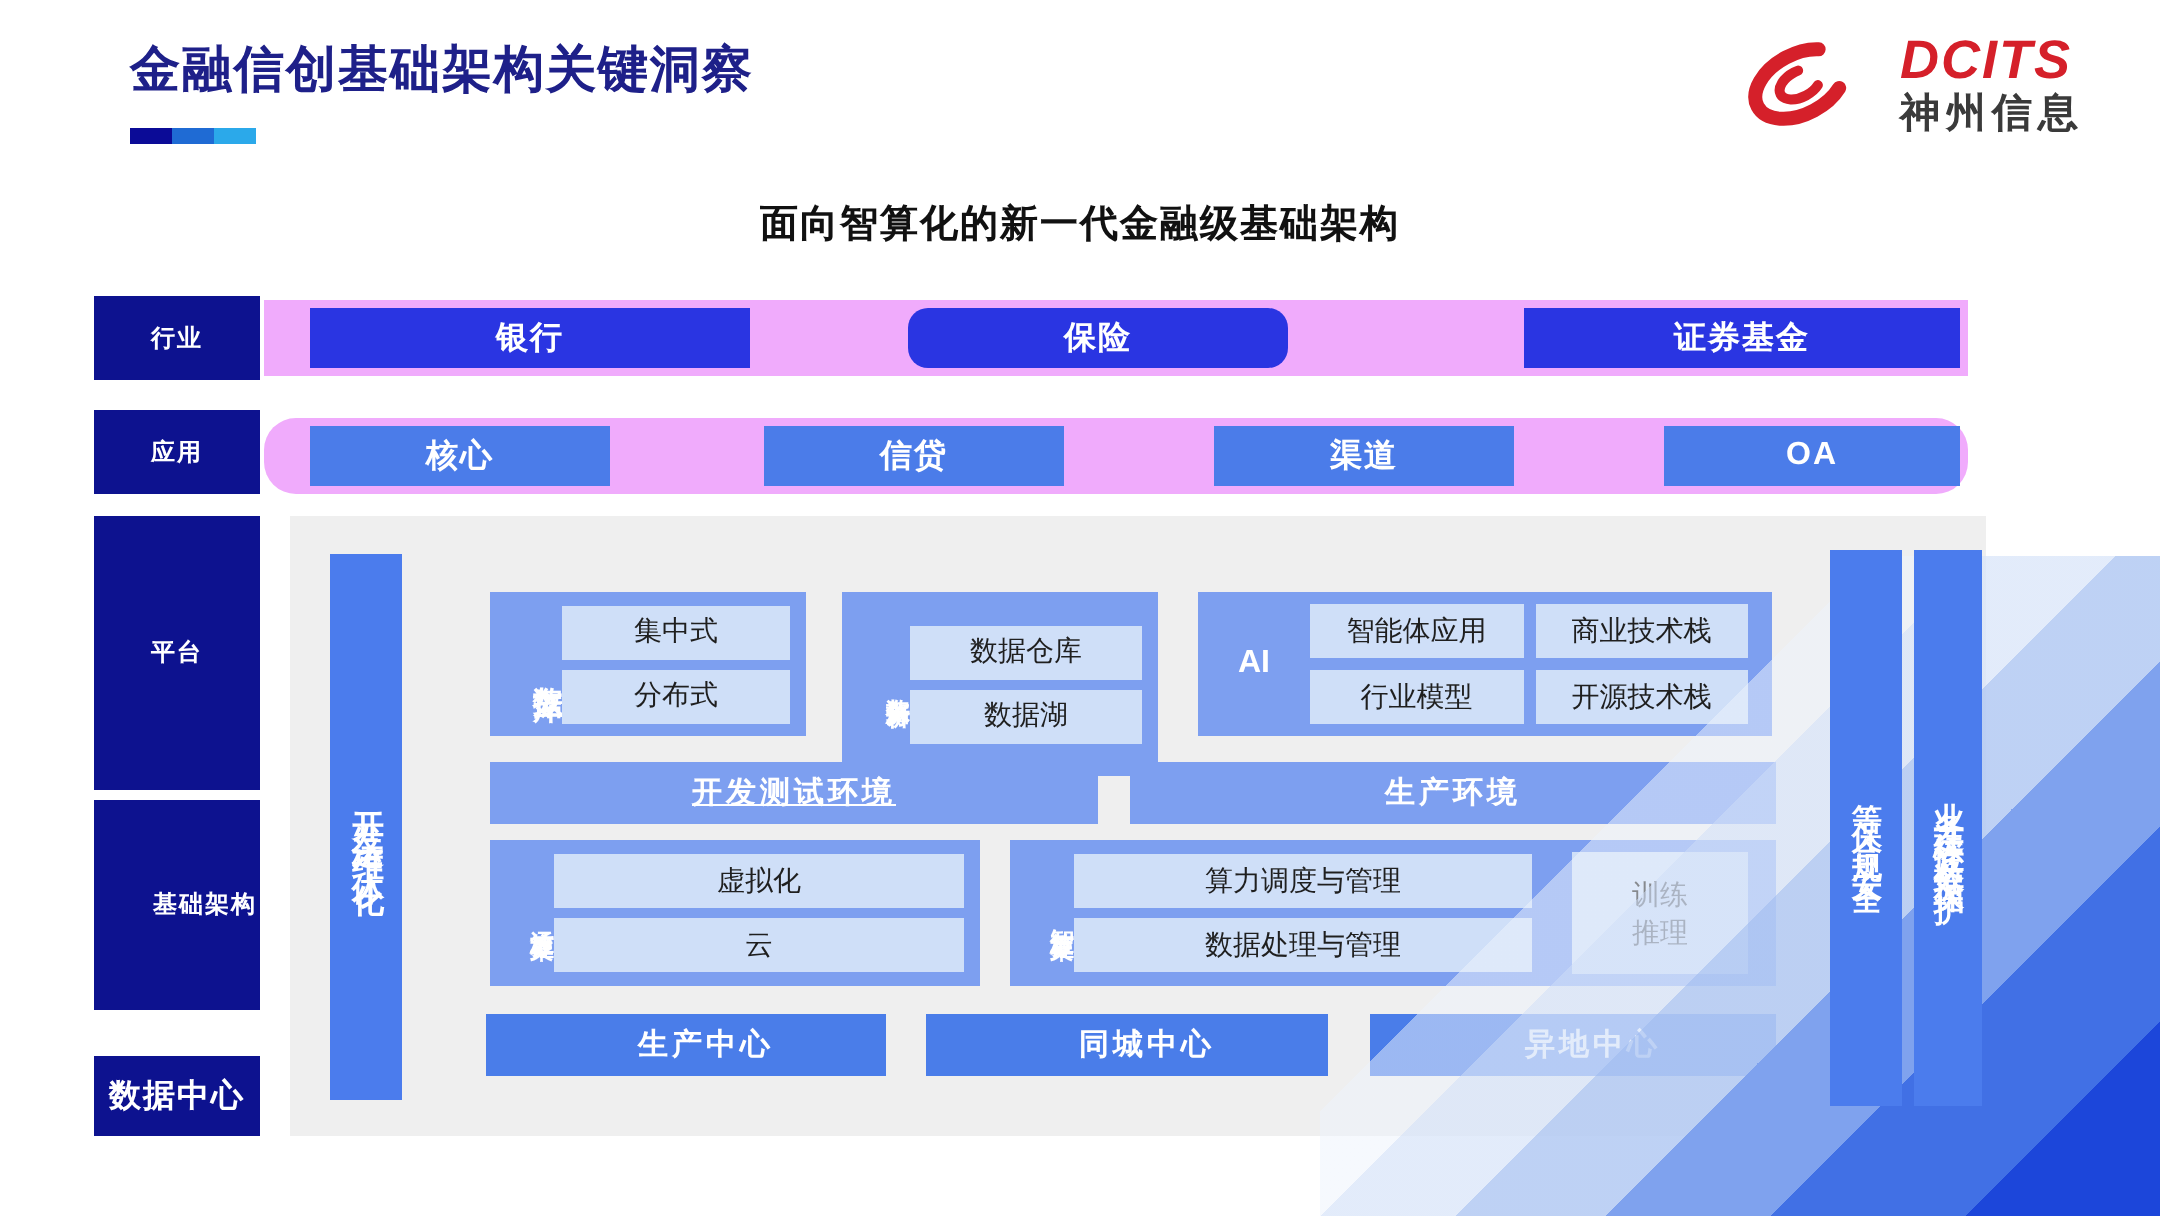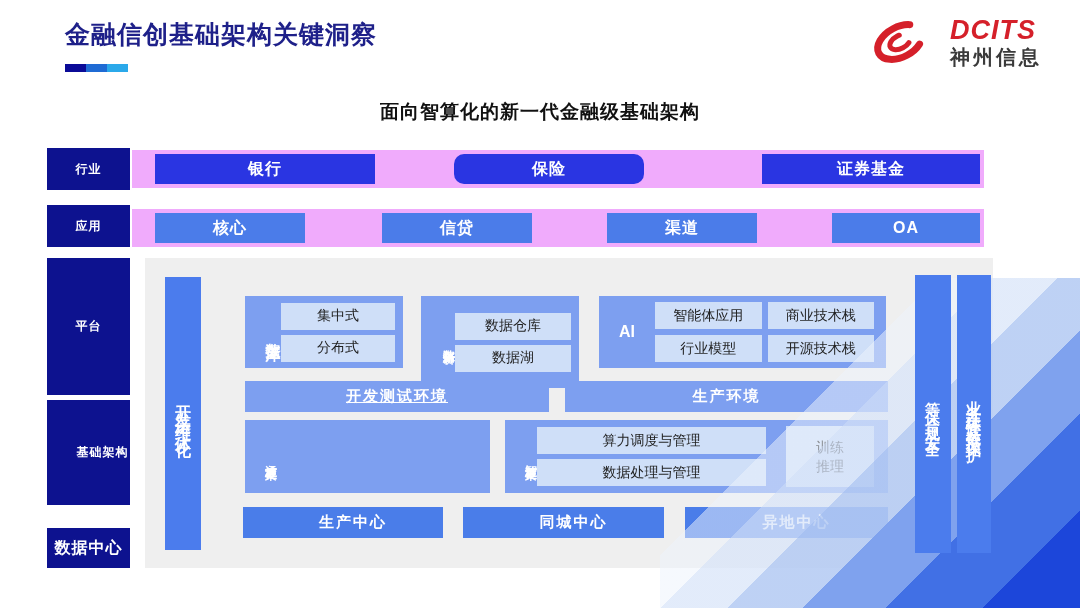--- a/index.html
+++ b/index.html
@@ -24,21 +24,21 @@
   .side-label { position: absolute; left: 47px; width: 83px; background: #0d128f; color: #fff; font-weight: bold; font-size: 12px; display: flex; align-items: center; justify-content: center; letter-spacing: 1px; }
   .lab-industry { top: 148px; height: 42px; }
   .lab-application { top: 205px; height: 42px; }
   .lab-platform { top: 258px; height: 137px; }
   .lab-infra { top: 400px; height: 105px; padding-left: 28px; }
   .lab-dc { top: 528px; height: 40px; font-size: 16px; text-align: right; }
 
   
   .gray-row { position: absolute; left: 132px; width: 852px; height: 38px; background: #f0abfc; }
   .row-industry { top: 150px; }
-  .row-application { top: 209px; }
+  .row-application { top: 209px; border-radius: 16px; }
   .pill { position: absolute; top: 4px; height: 30px; display: flex; align-items: center; justify-content: center; color: #fff; font-weight: bold; font-size: 16px; letter-spacing: 1px; }
   .pill-dark { background: #2a35e2; }
   .pill-mid { background: #4b7ce9; }
 
   
   .panel { position: absolute; left: 145px; top: 258px; width: 848px; height: 310px; background: #efefef; }
 
   .vbar { position: absolute; background: #4b7ced; color: #fff; display: flex; align-items: center; justify-content: center; z-index: 6; }
   .vbar span { writing-mode: vertical-rl; text-orientation: upright; font-weight: bold; line-height: 1; }
   .vbar-devops { left: 20px; top: 19px; width: 36px; height: 273px; }
@@ -164,20 +164,24 @@
         <div class="lite">行业模型</div>
         <div class="lite">开源技术栈</div>
       </div>
     </div>
 
     <div class="env-bar env-dev">开发测试环境</div>
     <div class="env-bar env-prod">生产环境</div>
 
     <div class="box box-gc">
       <div class="box-label-v">通算框架</div>
+      <div class="btn-col">
+        <div class="lite">虚拟化</div>
+        <div class="lite">云</div>
+      </div>
     </div>
 
     <div class="box box-ic">
       <div class="box-label-v">智算框架</div>
       <div class="btn-col">
         <div class="lite">算力调度与管理</div>
         <div class="lite">数据处理与管理</div>
       </div>
       <div class="lite ic-side">训练
 推理</div>

